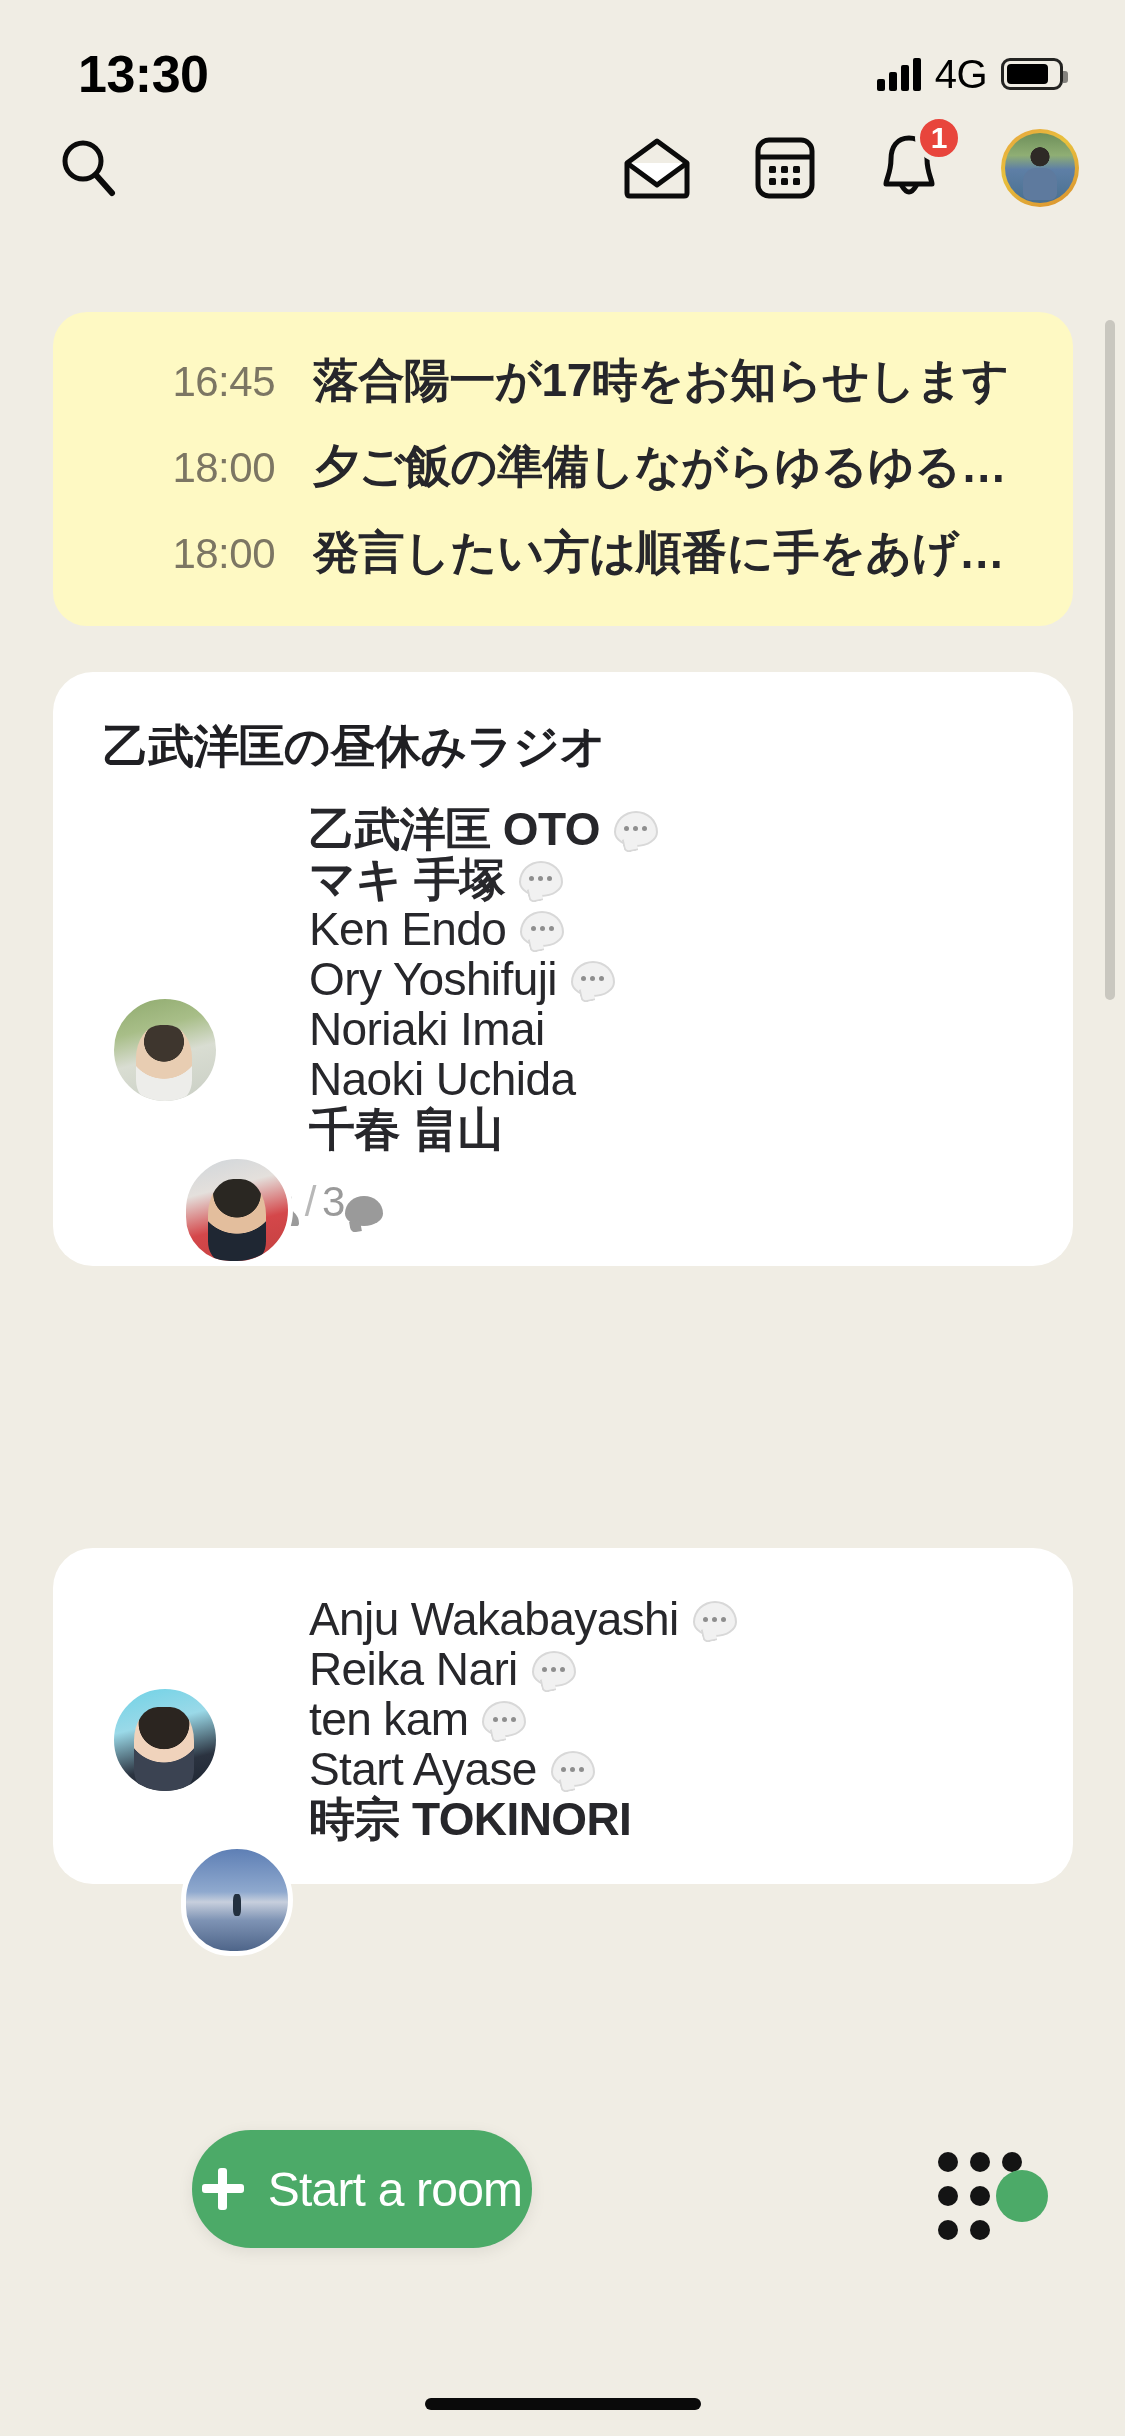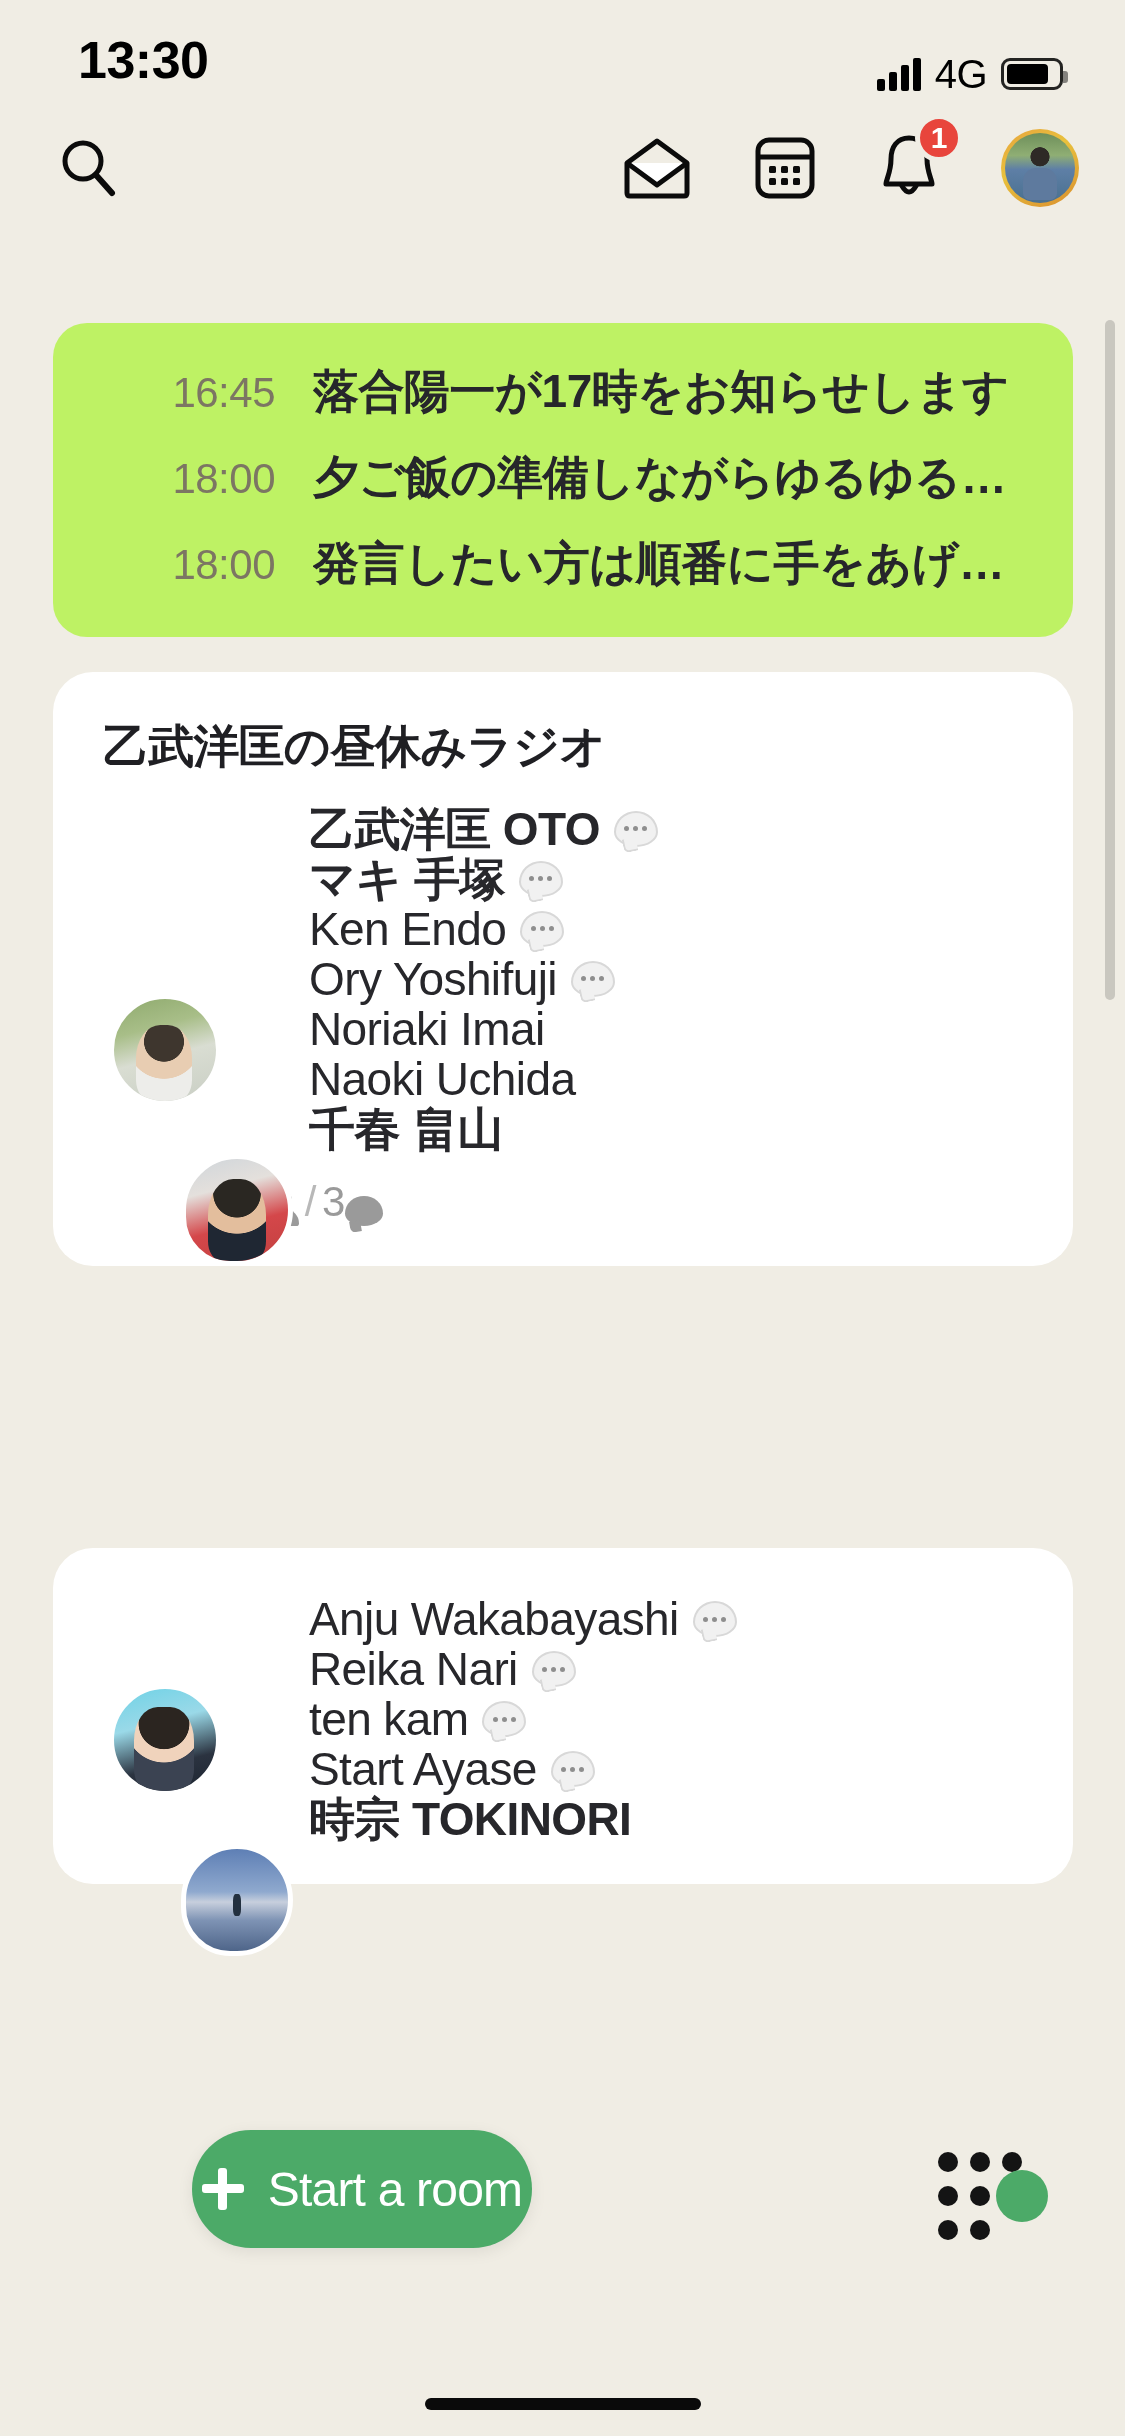--- a/index.html
+++ b/index.html
@@ -12,21 +12,21 @@
   .phone {
     position: relative;
     width: 1125px; height: 2436px;
     background: #F0EDE4;
   }
 
   
   .status-bar {
     position: absolute; top: 0; left: 0;
     width: 1125px; height: 118px;
-    display: flex; justify-content: space-between;
+    display: flex; align-items: center; justify-content: space-between;
     padding: 30px 62px 0 78px;
     gap: 24px;
   }
   .status-time {
     font-size: 52px; font-weight: 600; color: #000;
     letter-spacing: -0.5px;
   }
   .status-right { display: flex; align-items: center; gap: 14px; }
   .signal { display: flex; align-items: flex-end; gap: 4px; height: 34px; }
   .signal i { display: block; width: 8px; background: #000; border-radius: 2px; }
@@ -84,24 +84,23 @@
   .avatar-img::after {
     content: ""; position: absolute; left: 26%; bottom: 4%;
     width: 48%; height: 46%; border-radius: 40% 40% 20% 20%;
     background: #5E7A9E;
   }
 
   
   .schedule {
     position: absolute; top: 312px; left: 53px;
     width: 1020px;
-    background: #bef264;
+    background: #fef9c3;
     border-radius: 34px;
     padding: 26px 0 30px 0;
-    margin-top: 11px;
   }
   .schedule-row {
     display: flex; align-items: baseline;
     padding: 12px 40px 12px 0;
   }
   .sched-time {
     width: 222px; text-align: right;
     font-size: 42px; color: #7C7663; font-weight: 500;
     flex-shrink: 0; letter-spacing: -0.5px;
   }

